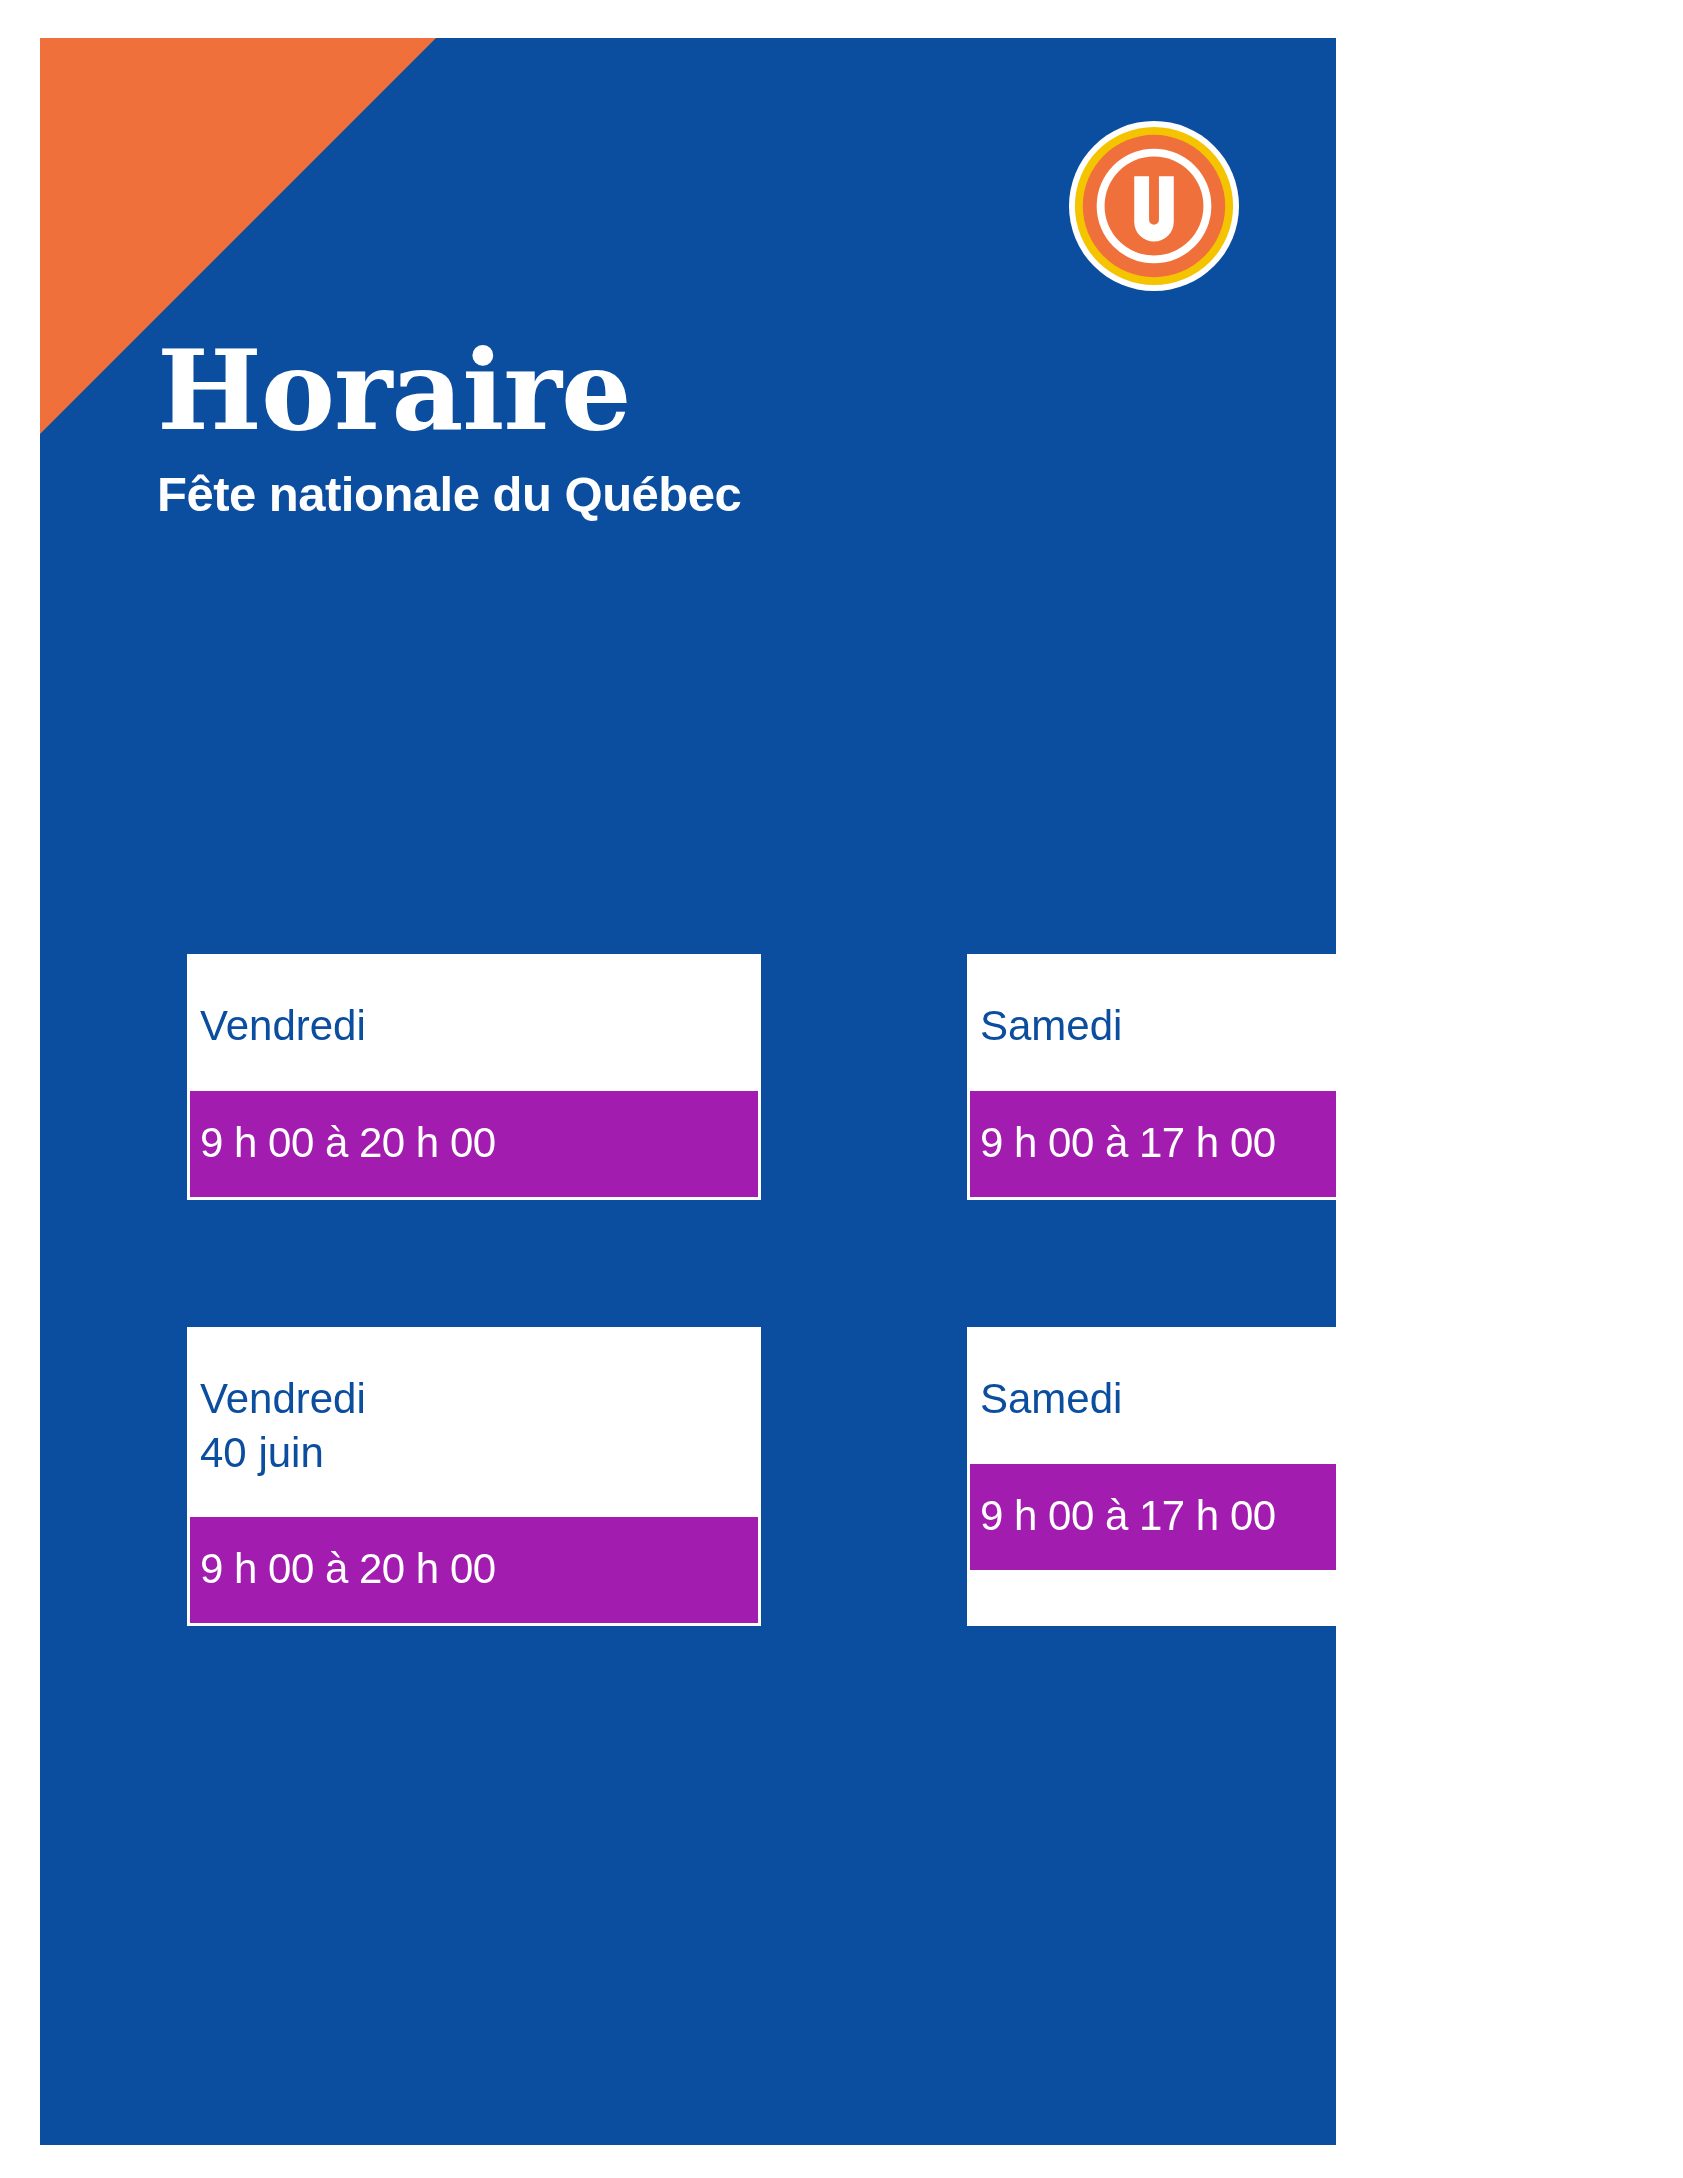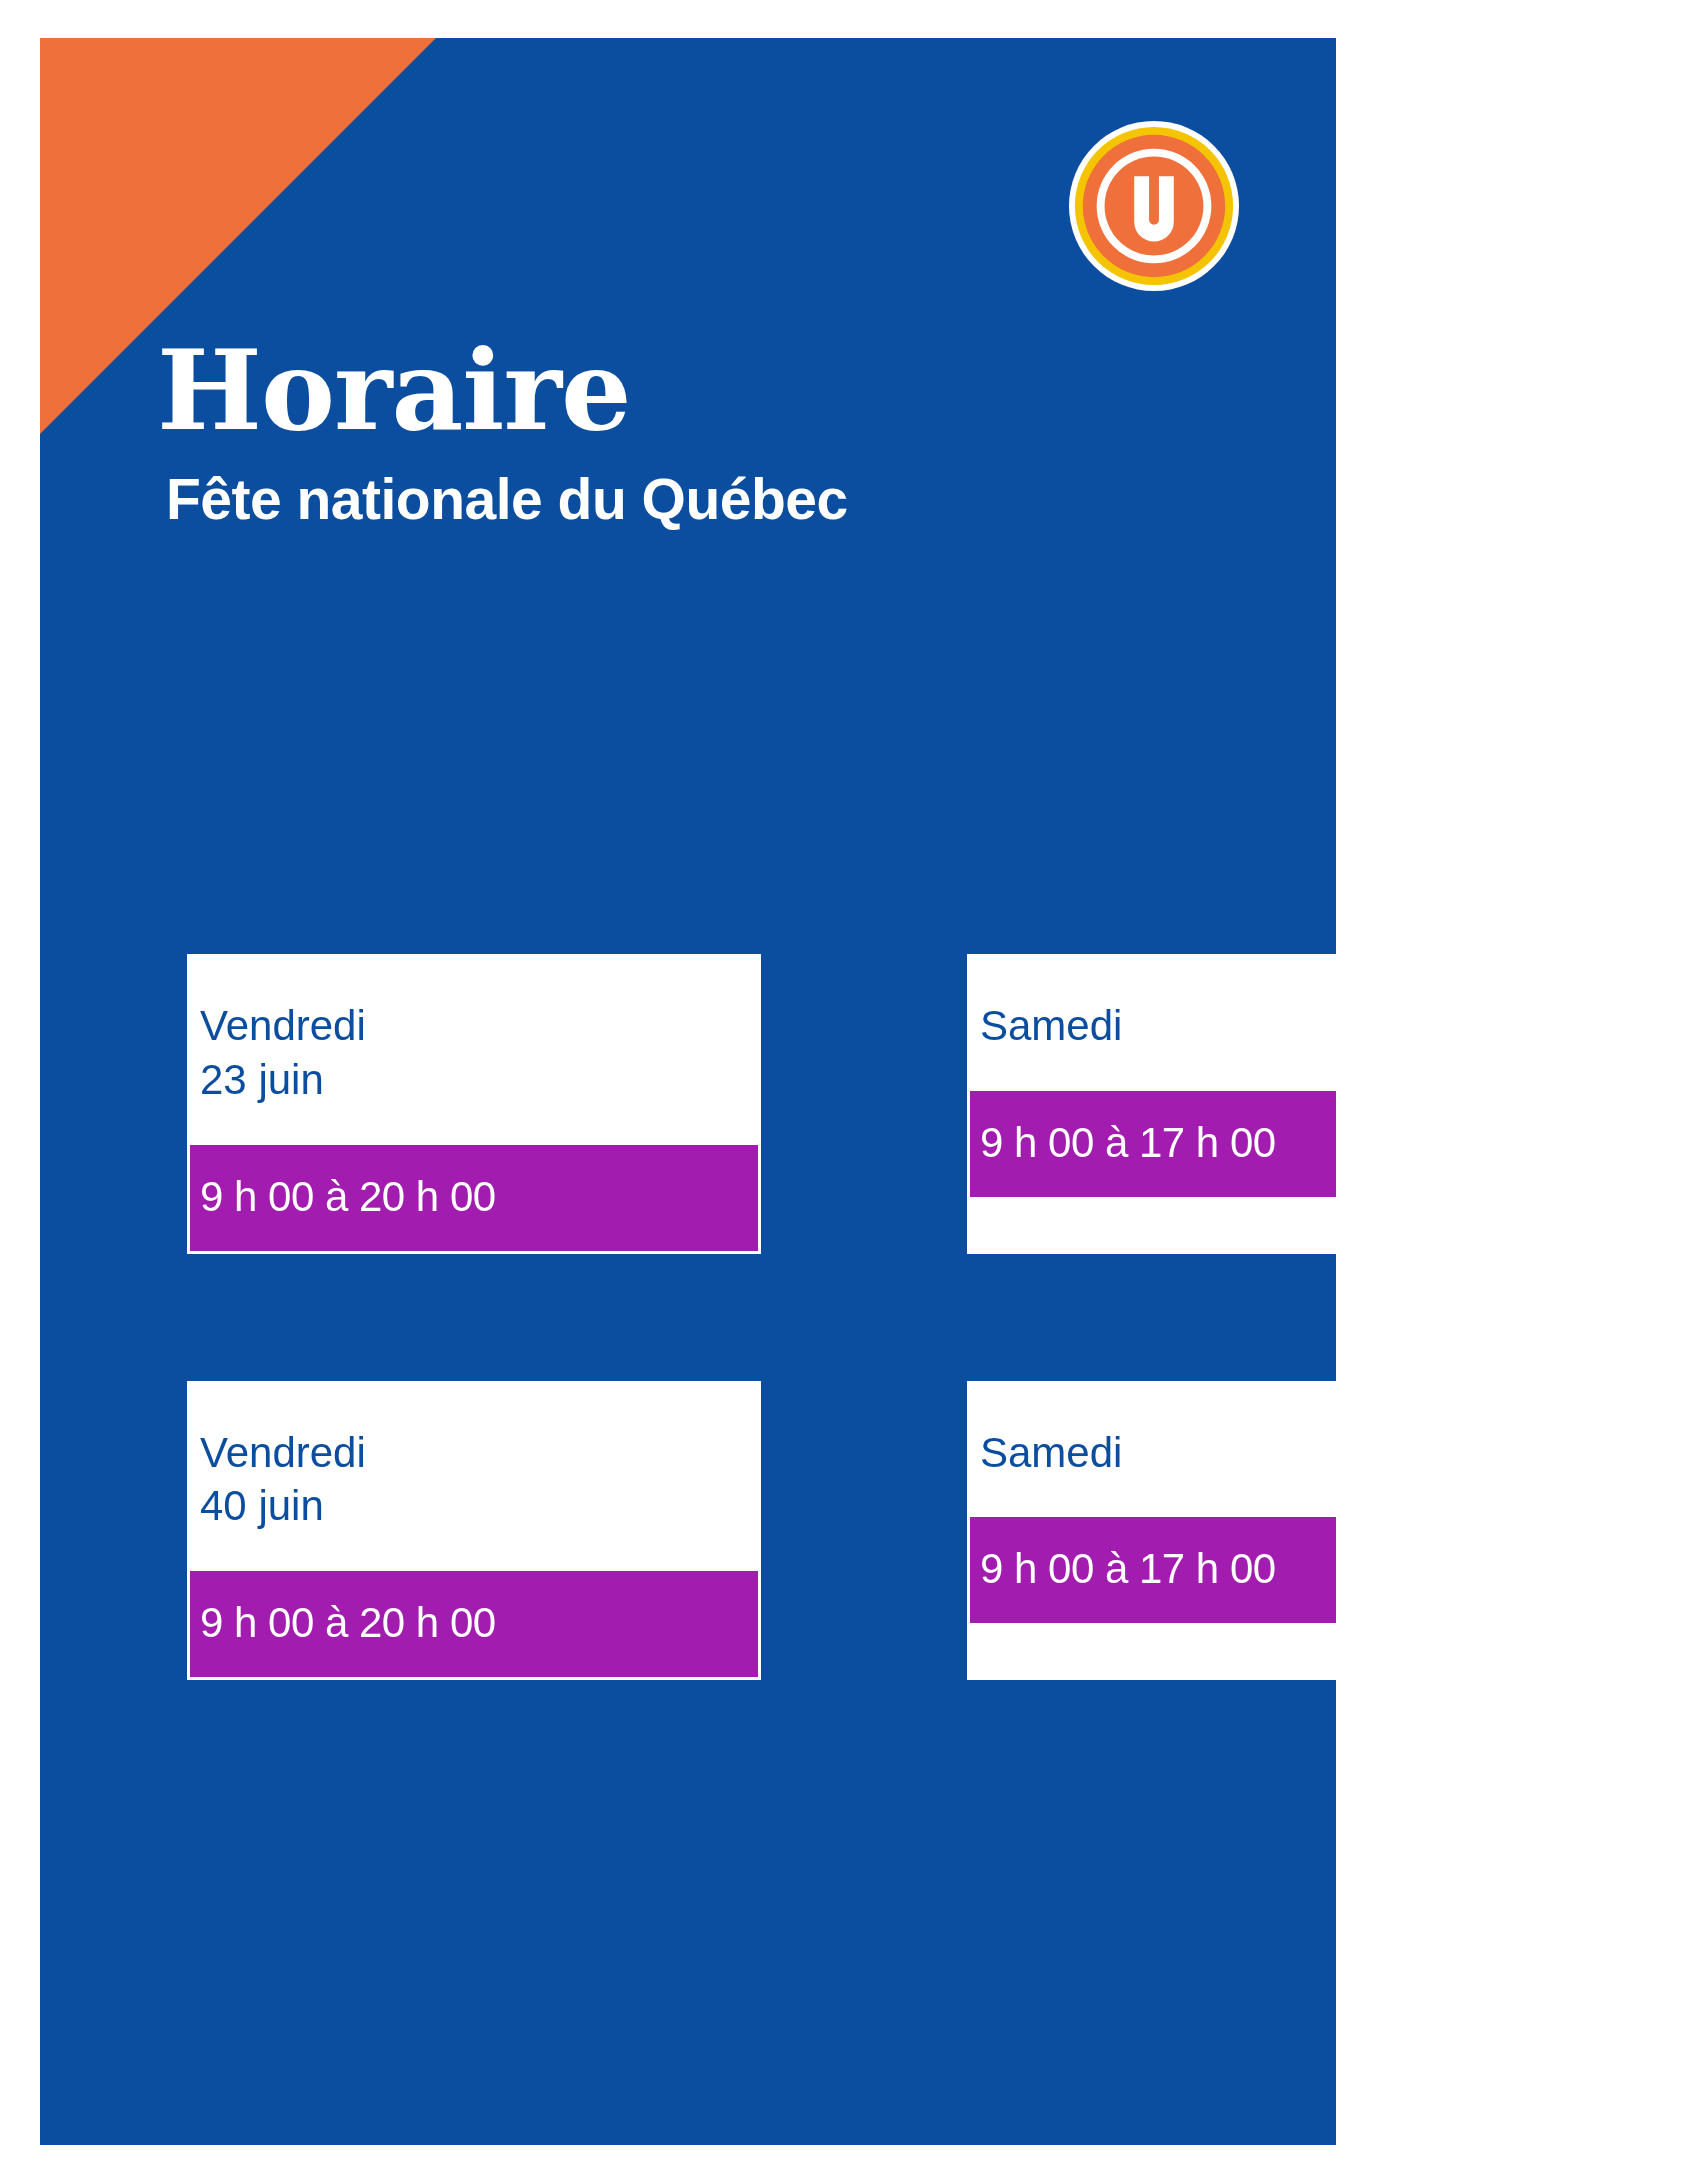--- a/index.html
+++ b/index.html
@@ -56,24 +56,24 @@
     font-weight: bold;
     font-size: 111px;
     line-height: 1.0;
     color: #ffffff;
     letter-spacing: -1px;
     margin: 0;
   }
   .poster-subtitle {
     font-family: "Liberation Sans", sans-serif;
     font-weight: bold;
-    font-size: 57px;
+    font-size: 49px;
     line-height: 1.1;
     color: #ffffff;
-    margin: 22px 0 0 9px;
+    margin: 22px 0 0 0;
     letter-spacing: -0.5px;
   }
 
   
   .cards-grid {
     position: absolute;
     left: 147px;
     top: 916px;
     width: 1327px;
     display: grid;
@@ -129,21 +129,20 @@
   <div class="title-block">
     <h1 class="poster-title">Horaire</h1>
     <h2 class="poster-subtitle">Fête nationale du Québec</h2>
   </div>
 
   <div class="cards-grid">
 
     <div class="card">
       <div class="card-day">
         <span class="dayname">Vendredi</span>
-        <span class="daydate">23 juin</span>
       </div>
       <div class="card-hours">9 h 00 à 20 h 00</div>
     </div>
 
     <div class="card">
       <div class="card-day">
         <span class="dayname">Samedi</span>
       </div>
       <div class="card-hours">9 h 00 à 17 h 00</div>
     </div>

